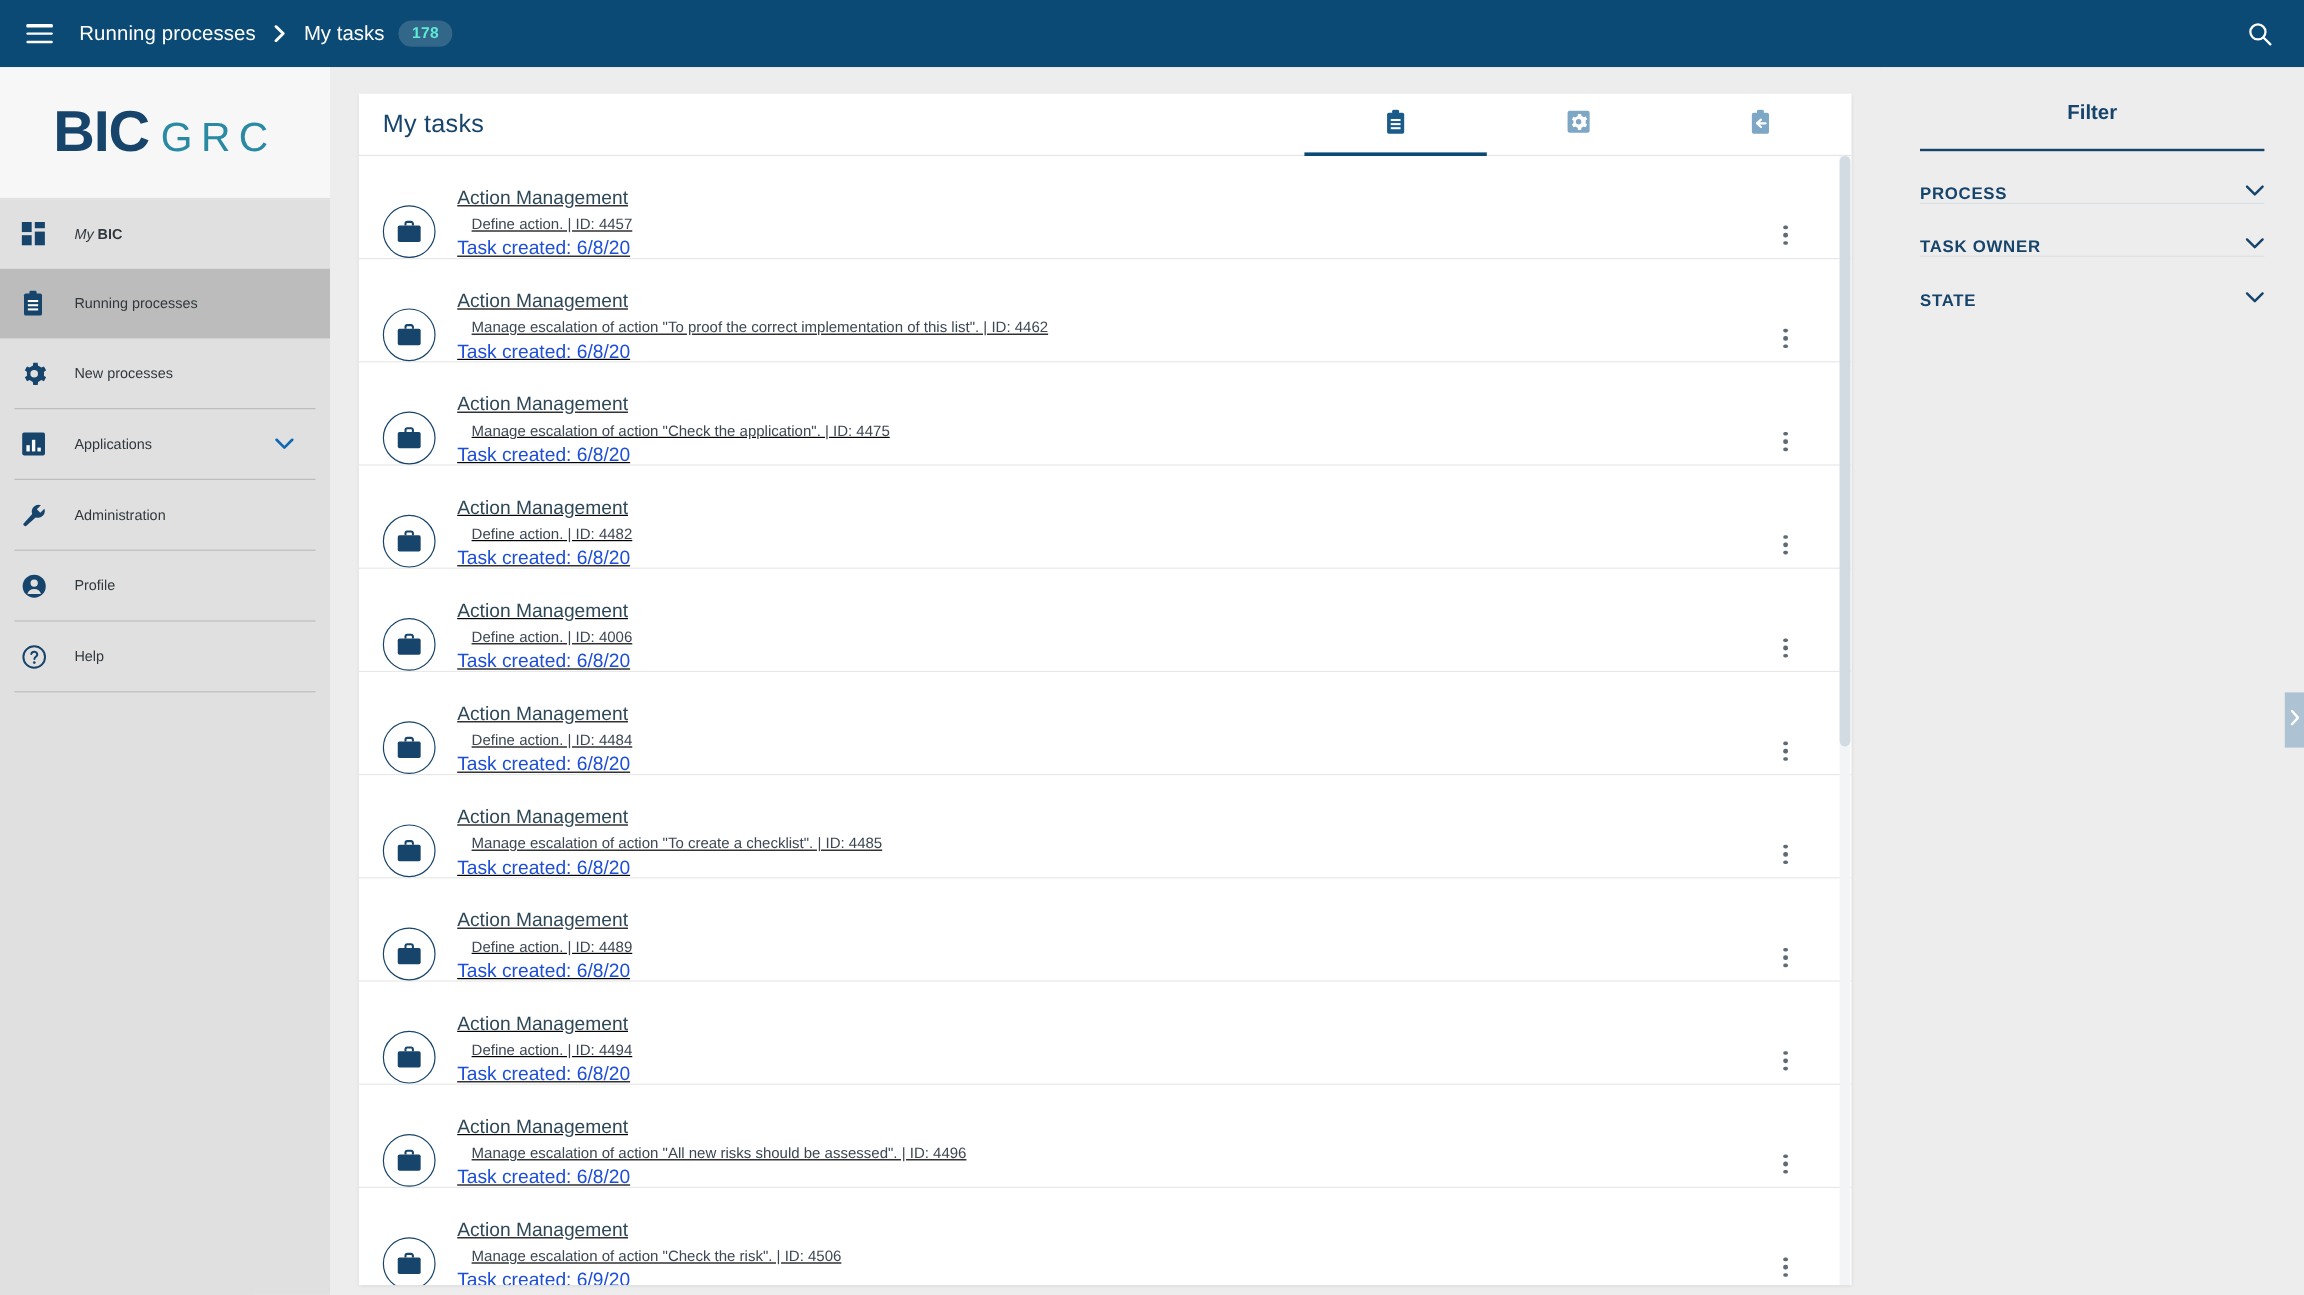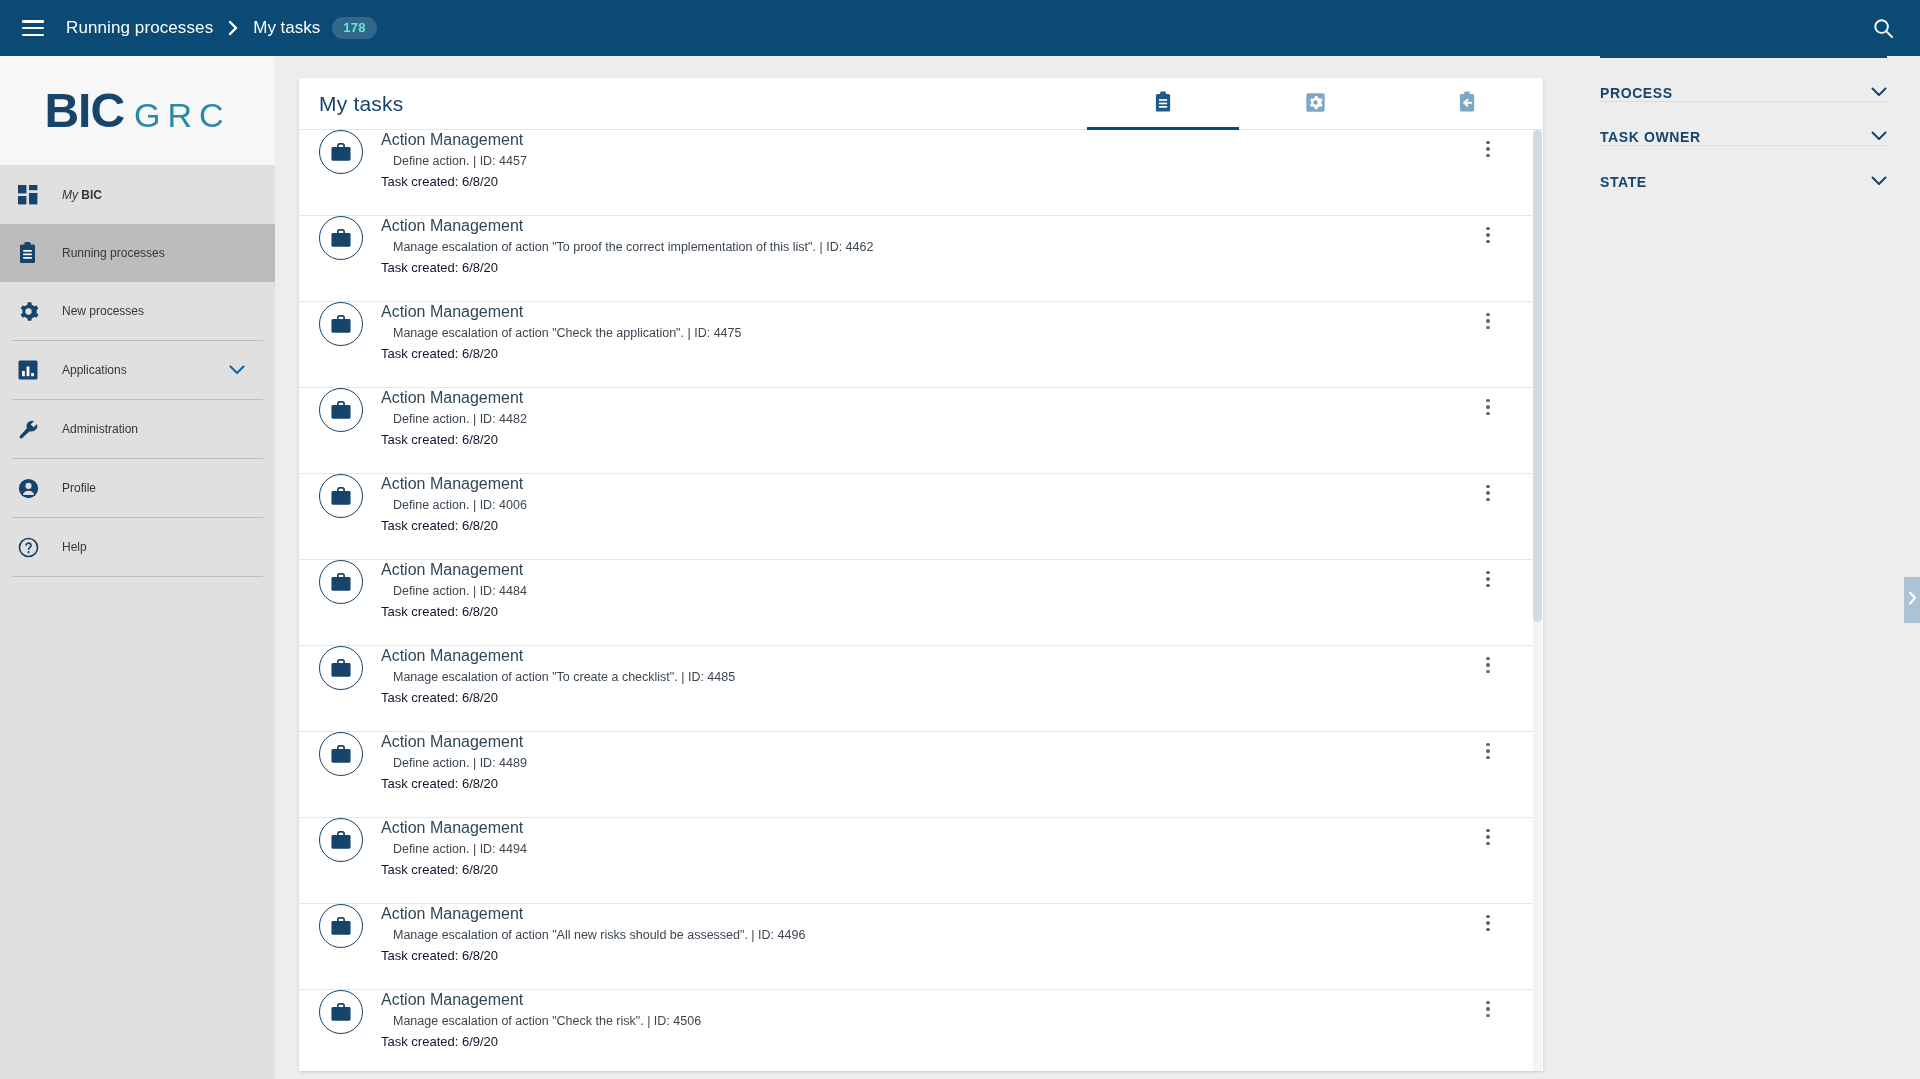--- a/index.html
+++ b/index.html
@@ -136,41 +136,42 @@
     content: ""; position: absolute; bottom: 0; left: 0;
     width: 152px; height: 3px; background: #0b4a74;
   }
   .list {
     position: relative;
     height: 941px;
     overflow: hidden;
   }
   .row {
     height: 86px;
-    display: flex; align-items: flex-start;
+    display: flex; align-items: flex-end;
     border-bottom: 1px solid #e8e8e8;
     padding-left: 20px; padding-right: 16px;
     position: relative;
+    text-decoration: underline;
   }
   .avatar {
     width: 44px; height: 44px; min-width: 44px;
     border-radius: 50%;
     border: 1.6px solid #17446b;
     display: flex; align-items: center; justify-content: center;
     margin-right: 18px;
   }
   .row-text { flex: 1; min-width: 0; }
   .row-title {
     font-size: 16px; color: #2f4858; line-height: 20px; margin-bottom: 3px;
   }
   .row-sub {
     font-size: 12.5px; color: #3c4752; line-height: 17px; margin-bottom: 4px; margin-left: 12px;
   }
   .row-meta {
-    font-size: 13px; color: #0f172a; line-height: 15px;
+    font-size: 16px; color: #1d4ed8; line-height: 15px;
   }
   .kebab {
     width: 34px; height: 38px;
     display: flex; flex-direction: column; align-items: center; justify-content: center;
     gap: 3px; cursor: pointer; margin-right: 22px;
   }
   .kebab i { width: 3.5px; height: 3.5px; border-radius: 50%; background: #5d6b75; display: block; }
 
   .scrollbar {
     position: absolute; right: 1px; top: 0;
@@ -582,20 +583,21 @@
         </div>
         <div class="scrollbar">
         <div class="thumb"></div>
       </div>
     </div>
 
   </div>
 </div>
 
 <div class="filter">
+  <div class="filter-title">Filter</div>
   <div class="filter-rule"></div>
   <div id="filter-groups">
       <div class="filter-row">
         <span class="filter-label">PROCESS</span>
         <span><svg width="16" height="10" viewBox="0 0 16 10">
             <path d="M1.5 1.5 L8 8 L14.5 1.5" stroke="#17446b" stroke-width="2" fill="none" stroke-linecap="round" stroke-linejoin="round"></path>
           </svg></span>
       </div>
       <div class="filter-row">
         <span class="filter-label">TASK OWNER</span>

